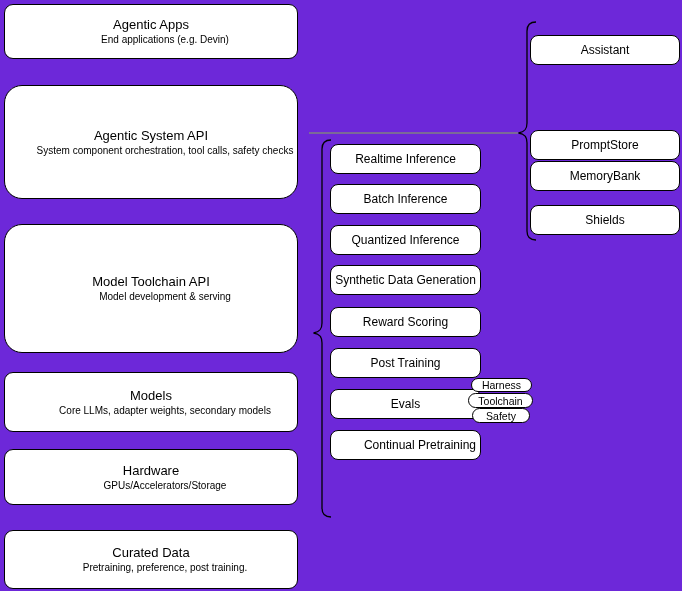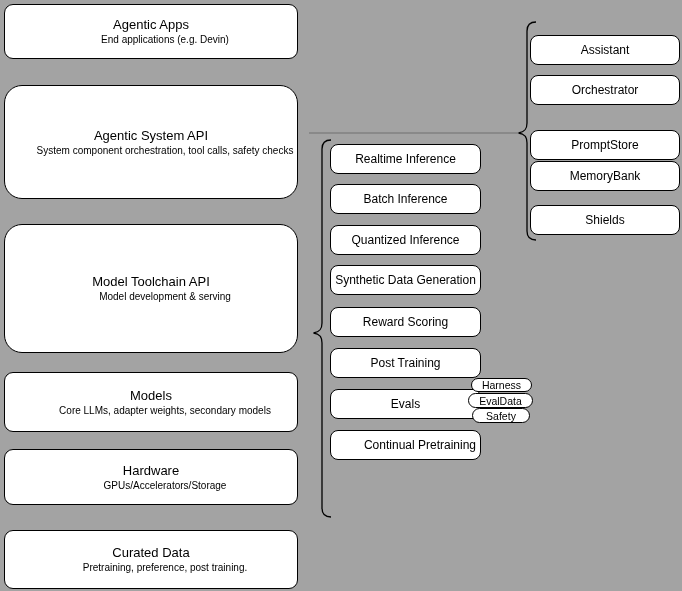--- a/index.html
+++ b/index.html
@@ -1,19 +1,19 @@
 <!DOCTYPE html>
 <html><head>
 <meta charset="utf-8">
 <style>
   html,body{margin:0;padding:0;background:#ffffff;}
   .canvas{
     position:relative;
     width:682px;height:591px;
-    background:#a3a3a3;
+    background:#6d28d9;
     font-family:"Liberation Sans", sans-serif;
     color:#000;
     overflow:hidden;
   }
   .connector-svg{position:absolute;left:0;top:0;pointer-events:none;}
   .node{
     position:absolute;
     box-sizing:border-box;
     border:1px solid #000;
     background:#fff;
@@ -111,31 +111,28 @@
     <span>Evals</span>
   </div>
   <div class="node mid-node" style="top:430px;padding-left:29px;">
     <span>Continual Pretraining</span>
   </div>
 
   <div class="pill" style="left:471px;top:378px;width:61px;height:14px;">
     <span>Harness</span>
   </div>
   <div class="pill" style="left:468px;top:393px;width:65px;height:15px;">
-    <span>EvalData</span>
+    <span>Toolchain</span>
   </div>
   <div class="pill" style="left:472px;top:408px;width:58px;height:15px;">
     <span>Safety</span>
   </div>
 
   <div class="node right-node" style="top:35px;">
     <span>Assistant</span>
-  </div>
-  <div class="node right-node" style="top:75px;">
-    <span>Orchestrator</span>
   </div>
   <div class="node right-node" style="top:130px;">
     <span>PromptStore</span>
   </div>
   <div class="node right-node" style="top:161px;">
     <span>MemoryBank</span>
   </div>
   <div class="node right-node" style="top:205px;">
     <span>Shields</span>
   </div>

